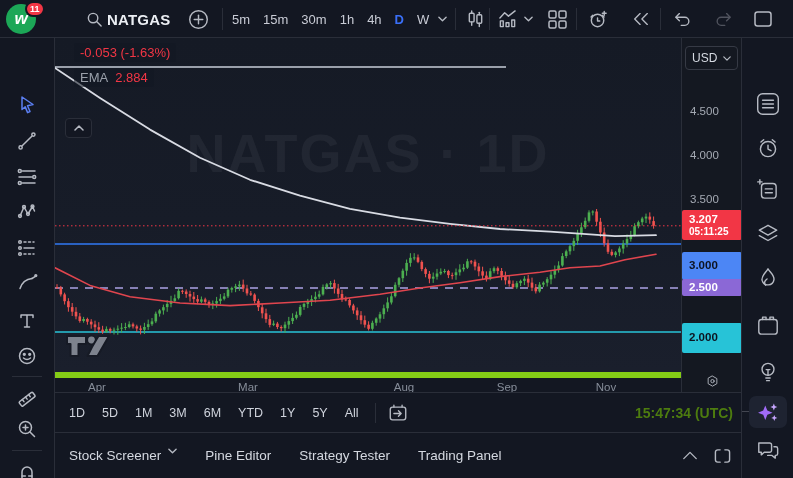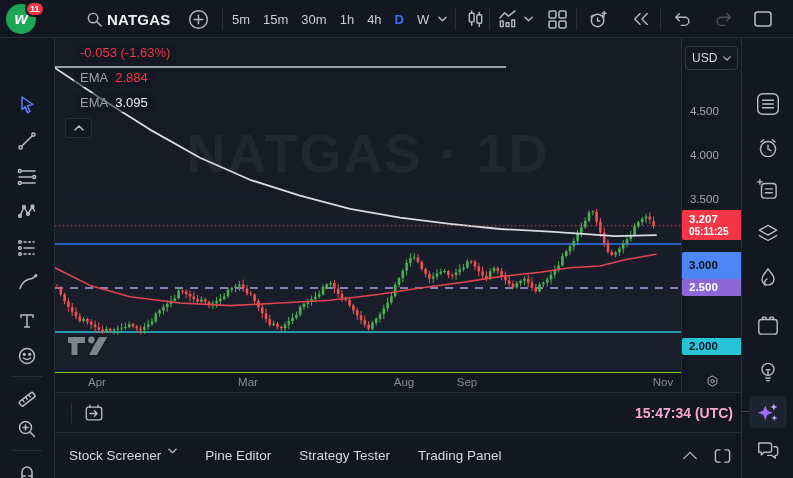--- a/index.html
+++ b/index.html
@@ -55,31 +55,31 @@
   .usd-btn{position:absolute;left:3px;top:8px;width:53px;height:24px;border:1px solid #363a45;border-radius:4px;background:#141821;
     display:flex;align-items:center;justify-content:space-between;padding:0 6px;font-size:12px;color:#d6dae2;}
   .tick{position:absolute;left:8px;font-size:11.5px;color:#a5aab4;}
   .badge{position:absolute;left:0px;width:60px;display:flex;flex-direction:column;align-items:flex-start;justify-content:center;
     padding-left:7px;border-radius:2px;line-height:1.15;}
   .badge .b1{font-size:11.5px;font-weight:bold;}
   .badge .b2{font-size:10px;font-weight:bold;text-align:center;}
   .axis-gear{position:absolute;left:23px;top:336px;}
 
   
-  .time-axis{position:absolute;left:55px;top:372px;width:626px;height:20px;border-top:1px solid #84cc16;z-index:4;}
+  .time-axis{position:absolute;left:55px;top:372px;width:626px;height:20px;border-top:6px solid #84cc16;z-index:4;}
   .month{position:absolute;top:3px;transform:translateX(-50%);font-size:11.5px;color:#868d99;}
 
   
   .range-bar{position:absolute;left:55px;top:392px;width:686px;height:40px;border-top:1px solid #2a2e39;background:#131722;
     display:flex;align-items:center;z-index:8;}
   .range-list{display:flex;align-items:center;gap:17px;padding-left:14px;}
   .range-item{font-size:12.5px;color:#cfd3dc;}
   .range-div{width:1px;height:20px;background:#2a2e39;margin-left:16px;}
   .goto-btn{margin-left:12px;}
-  .clock{margin-left:auto;padding-right:8px;font-size:14px;font-weight:600;color:#f9a8d4;}
+  .clock{margin-left:auto;padding-right:8px;font-size:14px;font-weight:600;color:#4d7c0f;}
 
   
   .bottom-bar{position:absolute;left:55px;top:432px;width:686px;height:46px;border-top:1px solid #2a2e39;background:#131722;
     display:flex;align-items:center;z-index:8;}
   .tab-list{display:flex;align-items:center;gap:28px;padding-left:14px;}
   .btab{font-size:13.5px;color:#d4d8e0;display:flex;gap:7px;}
   .bb-right{margin-left:auto;display:flex;align-items:center;gap:16px;padding-right:10px;}
   button{background:none;border:none;cursor:pointer;}
 </style>
 </head>
@@ -611,23 +611,20 @@
         <polyline points="0,229.8 35,247.4 75,258.8 125,265.0 175,267.6 225,265.0 275,262.3 325,256.2 365,250.0 405,244.7 445,238.6 485,234.2 515,229.8 545,228.0 570,221.8 601,216.2" fill="none" stroke="#e0454e" stroke-width="1.6" stroke-linejoin="round" stroke-linecap="round"></polyline>
         <polyline points="0,30.0 45,59.9 95,91.6 145,119.8 195,141.8 245,157.6 295,170.8 345,179.6 395,185.8 445,191.0 495,193.7 535,196.3 560,198.1 601,197.2" fill="none" stroke="#d8dbe3" stroke-width="1.8" stroke-linejoin="round" stroke-linecap="round"></polyline>
         <line x1="0" y1="187.8" x2="626" y2="187.8" stroke="#f23645" stroke-width="1" stroke-dasharray="1.5 2.5"></line>
       </svg>
 
     <div class="legend">
       <div class="legend-row"><span class="legend-pill chg">-0.053 (-1.63%)</span></div>
       <div class="legend-row">
         <span class="legend-pill"><span class="lg">EMA</span><span class="val-red">2.884</span></span>
       </div>
-      <div class="legend-row">
-        <span class="legend-pill"><span class="lg">EMA</span><span class="val-wht">3.095</span></span>
-      </div>
     </div>
     <button class="collapse-btn">
       <svg class="ico" width="10" height="6" viewBox="0 0 10 6">
           <path d="M1 5 L5 1 L9 5"></path>
         </svg>
     </button>
 
     <div class="tv-logo">
       <svg width="46" height="30" viewBox="0 0 46 30">
         <g fill="#9095a0" stroke="#161a24" stroke-width="2" stroke-linejoin="round">
@@ -655,41 +652,52 @@
         <div class="badge" style="top: 172px; height: 30px; background: rgb(242, 54, 69); color: rgb(255, 255, 255);">
           <span class="b1">3.207</span>
           <span class="b2">05:11:25</span>
         </div>
         <div class="badge" style="top: 214px; height: 28px; background: rgb(76, 134, 245); color: rgb(13, 19, 32);">
           <span class="b1">3.000</span>
         </div>
         <div class="badge" style="top: 241px; height: 17px; background: rgb(139, 104, 214); color: rgb(255, 255, 255);">
           <span class="b1">2.500</span>
         </div>
-        <div class="badge" style="top: 300px; height: 17px; background: rgb(39, 195, 215); color: rgb(13, 19, 32);">
+        <div class="badge" style="top: 285px; height: 30px; background: rgb(39, 195, 215); color: rgb(13, 19, 32);">
           <span class="b1">2.000</span>
         </div>
       </div>
     <div class="axis-gear">
       <svg class="ico" style="stroke-width:1.2;" width="15" height="15" viewBox="0 0 20 20">
           <path d="M10 2.8 L15.8 6.1 V12.9 L10 16.2 L4.2 12.9 V6.1 Z"></path>
           <circle cx="10" cy="9.5" r="2.2"></circle>
         </svg>
     </div>
   </div>
 
   <div class="time-axis" id="time-axis">
       <span class="month" style="left: 42px;">Apr</span>
       <span class="month" style="left: 193px;">Mar</span>
       <span class="month" style="left: 349px;">Aug</span>
-      <span class="month" style="left: 412px; text-align: right;">Sep</span>
-      <span class="month" style="left: 608px;">Nov</span>
+      <span class="month" style="left: 452px; text-align: right;">Sep</span>
+      <span class="month" style="left: 551px;">Nov</span>
     </div>
 
   <div class="range-bar">
+    <div class="range-list" id="range-list">
+        <span class="range-item">1D</span>
+        <span class="range-item">5D</span>
+        <span class="range-item">1M</span>
+        <span class="range-item">3M</span>
+        <span class="range-item">6M</span>
+        <span class="range-item">YTD</span>
+        <span class="range-item">1Y</span>
+        <span class="range-item">5Y</span>
+        <span class="range-item">All</span>
+      </div>
     <div class="range-div"></div>
     <div class="goto-btn">
       <svg class="ico" width="20" height="20" viewBox="0 0 22 22">
           <rect x="2.5" y="4.5" width="17" height="14" rx="2.5"></rect>
           <path d="M6.5 4.5 V2.5 M15.5 4.5 V2.5"></path>
           <path d="M6.5 11.5 h8 M11.5 8.5 l3 3 -3 3"></path>
         </svg>
     </div>
     <div class="clock">15:47:34 (UTC)</div>
   </div>

